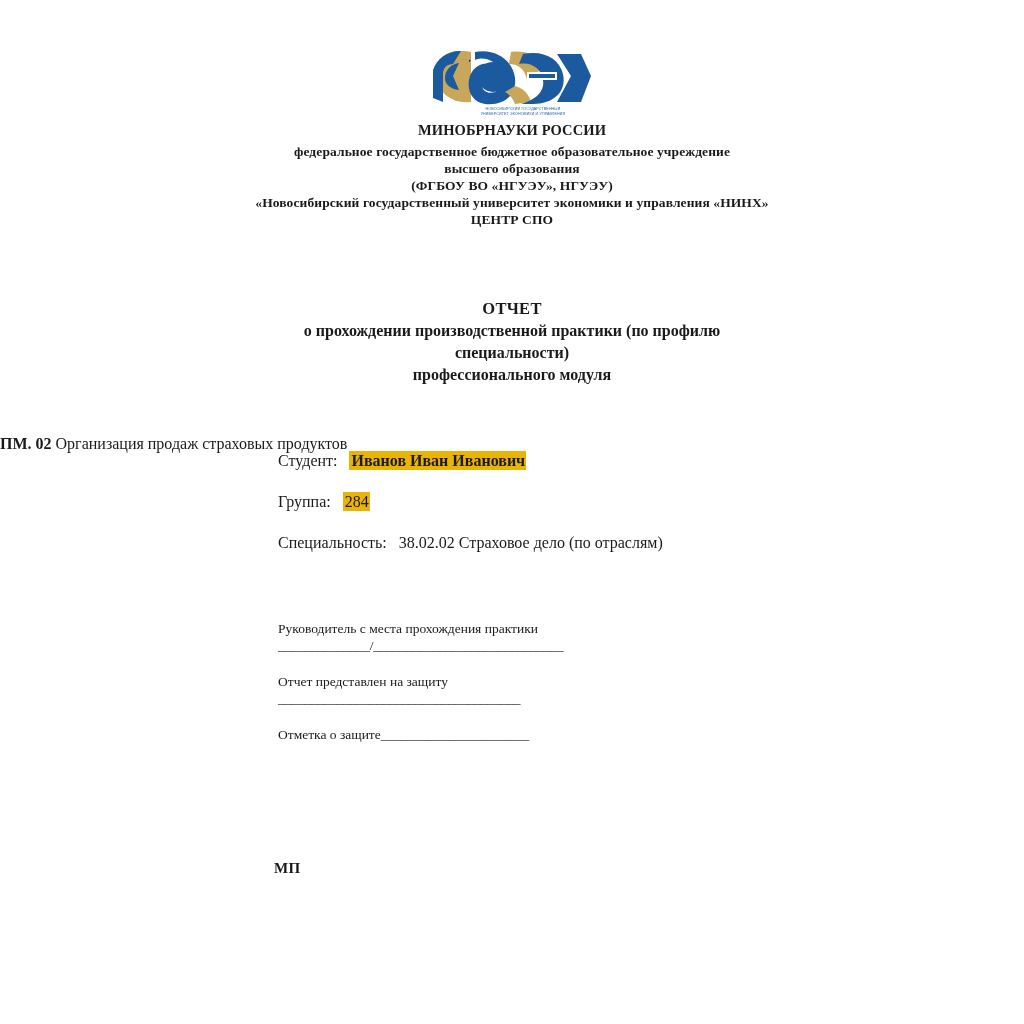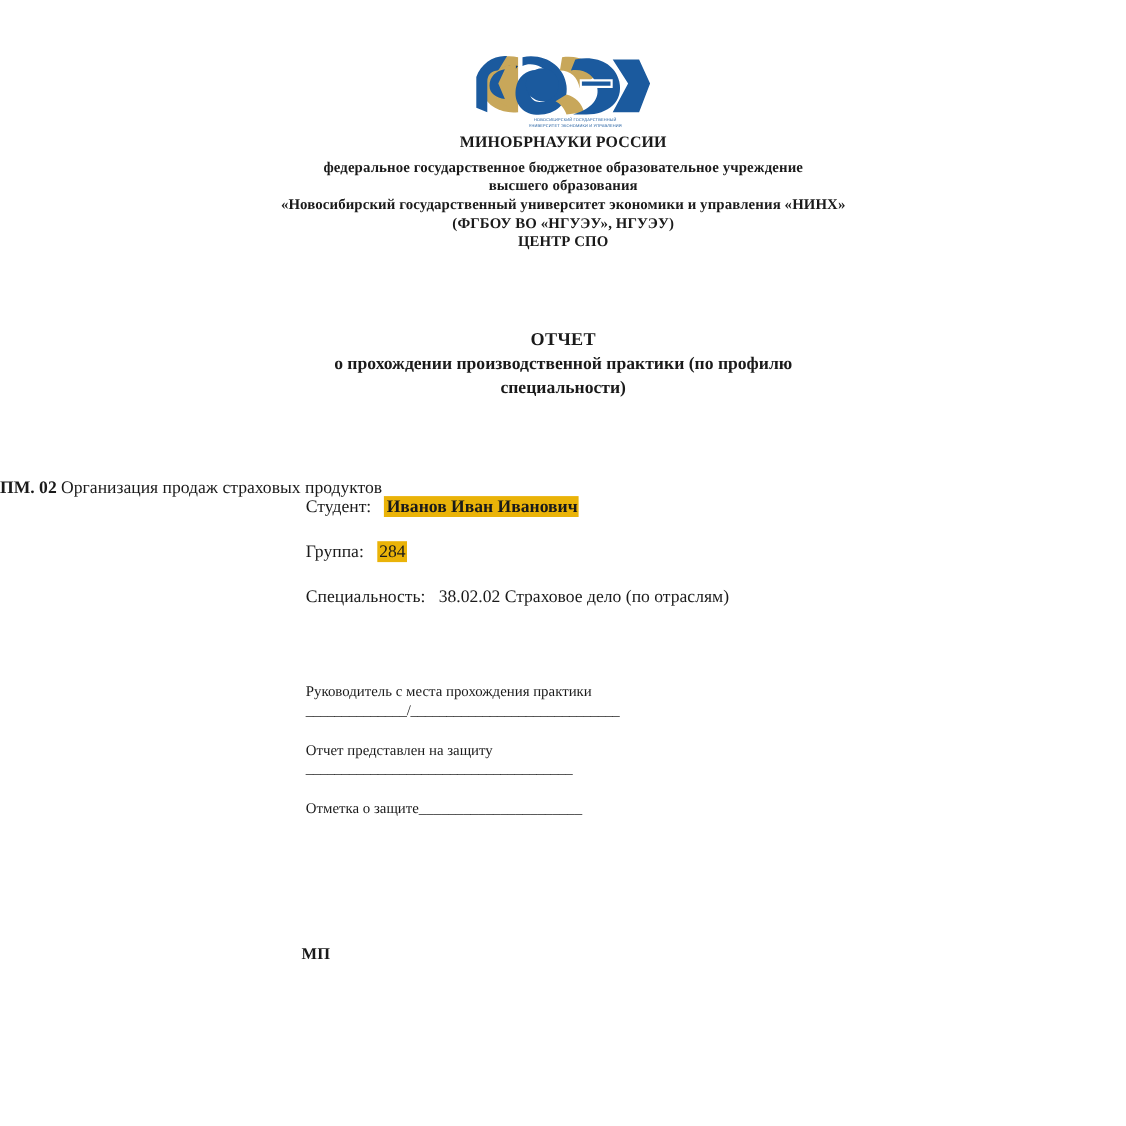--- a/index.html
+++ b/index.html
@@ -197,29 +197,30 @@
         <text x="92" y="64" font-family="Liberation Sans, sans-serif" font-size="3.6" fill="#1b5a9e" text-anchor="middle" letter-spacing="0.15">НОВОСИБИРСКИЙ ГОСУДАРСТВЕННЫЙ</text>
         <text x="92" y="69" font-family="Liberation Sans, sans-serif" font-size="3.6" fill="#1b5a9e" text-anchor="middle" letter-spacing="0.15">УНИВЕРСИТЕТ ЭКОНОМИКИ И УПРАВЛЕНИЯ</text>
       </svg>
     </div>
   </div>
 
   <div class="header-block">
     <div class="hdr-line hdr-ministry">МИНОБРНАУКИ РОССИИ</div>
     <div class="hdr-line">федеральное государственное бюджетное образовательное учреждение</div>
     <div class="hdr-line">высшего образования</div>
+    <div class="hdr-line">(ФГБОУ ВО «НГУЭУ», НГУЭУ)</div>
     <div class="hdr-line">«Новосибирский государственный университет экономики и управления «НИНХ»</div>
-    <div class="hdr-line">(ФГБОУ ВО «НГУЭУ», НГУЭУ)</div>
     <div class="hdr-line">ЦЕНТР СПО</div>
   </div>
 
   <div class="title-block">
     <div class="t-main">ОТЧЕТ</div>
     <div class="t-sub">о прохождении производственной практики (по профилю</div>
     <div class="t-sub">специальности)</div>
+    <div class="t-sub">профессионального модуля</div>
   </div>
 
   <div class="module-line">
     <span class="pm-code">ПМ. 02</span><span>&nbsp;</span><span>Организация продаж страховых продуктов</span>
   </div>
 
   <div class="fields">
 
     <div class="field-row">
       <span>Студент:</span>

